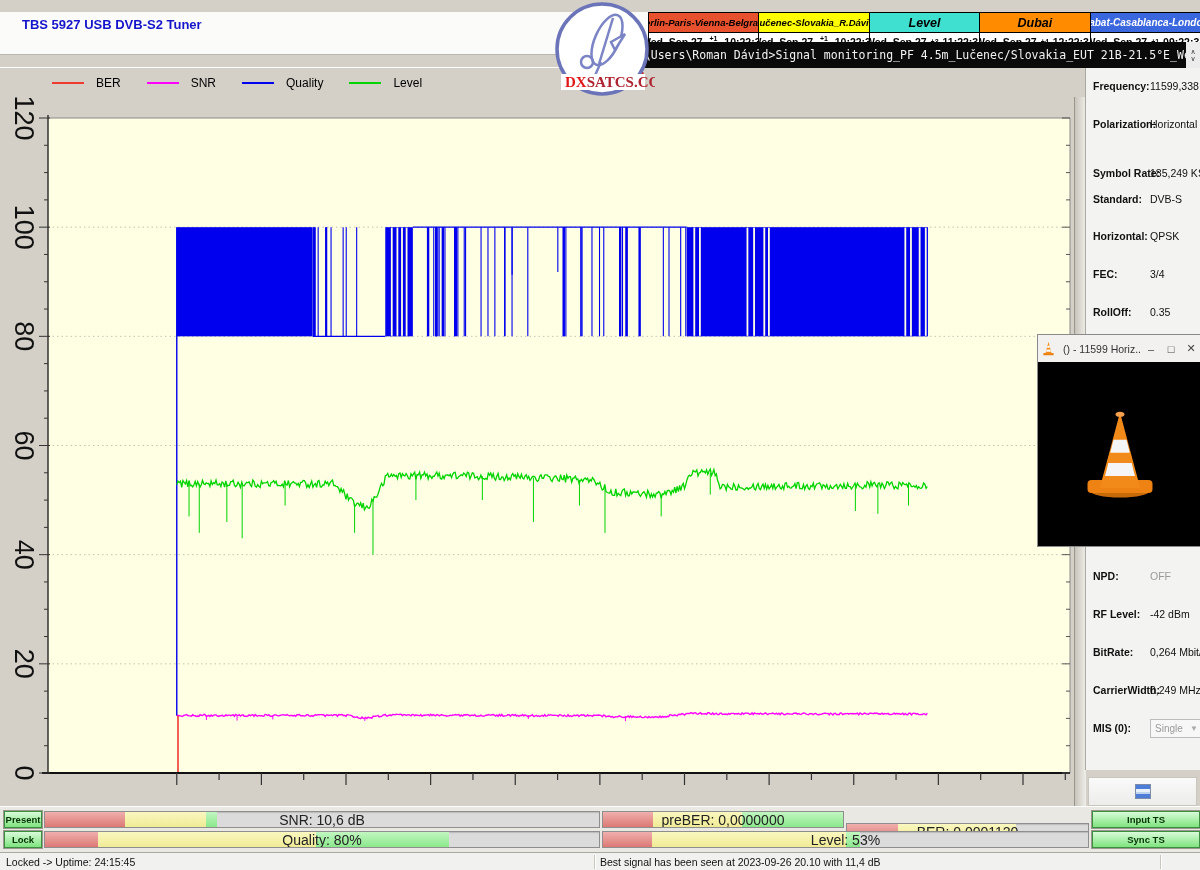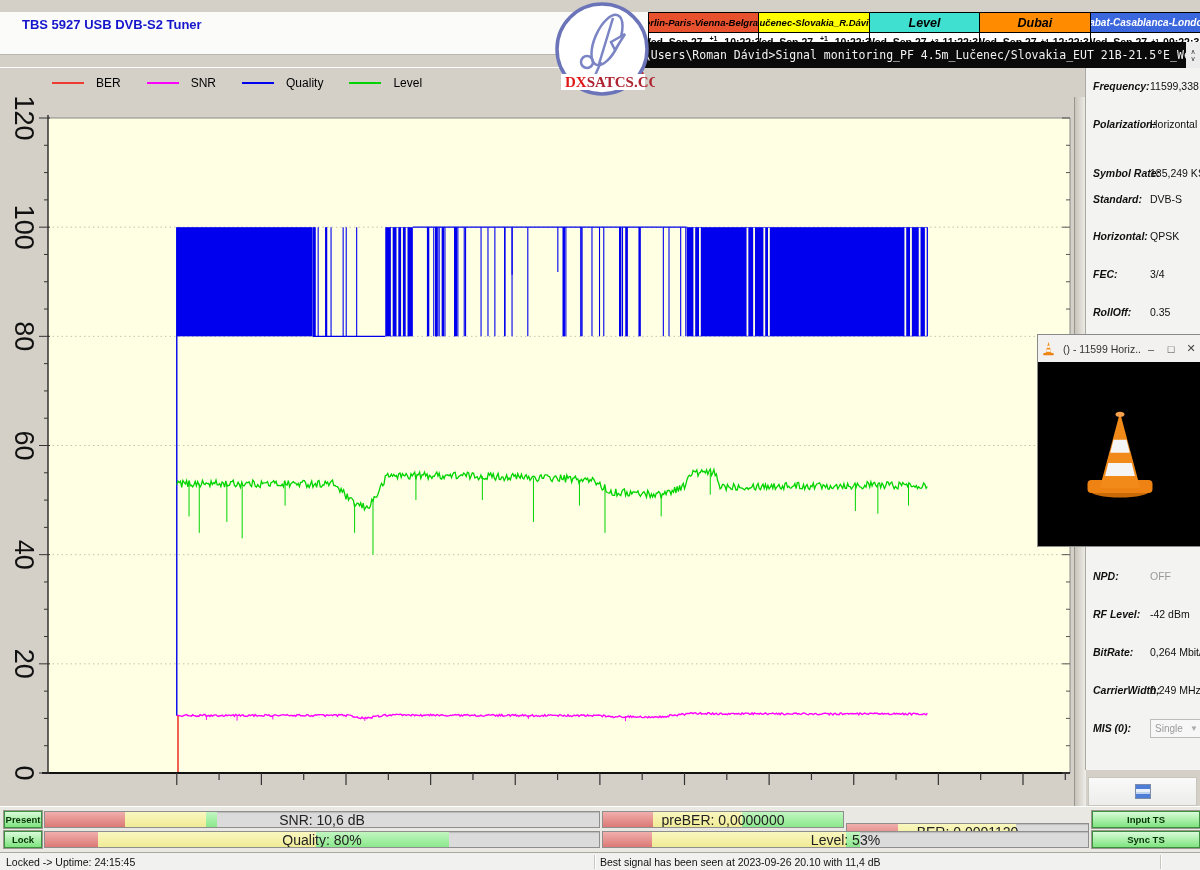--- a/index.html
+++ b/index.html
@@ -52,21 +52,21 @@
 
   
   #chart{position:absolute;left:0;top:97px;width:1085px;height:709px;background:#D4D0C8;}
   #chart svg{position:absolute;left:0;top:0;}
   #chart-strip{position:absolute;left:1074px;top:97px;width:11px;height:709px;
                background:linear-gradient(to right,#C7C4BB,#EFEEE8);border-left:1px solid #98958C;}
 
   
   #sidebar{position:absolute;left:1085px;top:68px;width:115px;height:702px;background:#F3F3F1;border-left:1px solid #ABA89F;}
   .sb-row{position:absolute;left:0;width:115px;height:16px;}
-  .sb-label{position:absolute;left:7px;top:0;font-size:10.5px;font-weight:bold;color:#101010;font-style:italic;}
+  .sb-label{position:absolute;left:7px;top:0;font-size:10.5px;font-weight:bold;color:#101010;}
   .sb-value{position:absolute;left:64px;top:0;font-size:10.5px;color:#101010;white-space:nowrap;}
   .sb-value.muted{color:#9a9a9a;}
   #mis-select{position:absolute;left:64px;top:-3px;width:46px;height:17px;background:#F7F7F7;border:1px solid #BDBDBD;
               font-size:10px;color:#9a9a9a;display:flex;align-items:center;padding-left:4px;justify-content:space-between;}
   #mis-select .arrow{font-size:8px;color:#aaa;padding-right:3px;}
   #side-btn{position:absolute;left:1088px;top:777px;width:107px;height:27px;background:linear-gradient(#FAFAFA,#ECECEA);
             border:1px solid #C9C6BE;display:flex;align-items:center;justify-content:center;}
   #side-btn-icon{width:14px;height:13px;border:1px solid #7A8CA8;background:linear-gradient(#4D7DD6 0 4px,#EAF0FA 4px 7px,#BFD2EE 7px 9px,#4D7DD6 9px 13px);}
 
   

